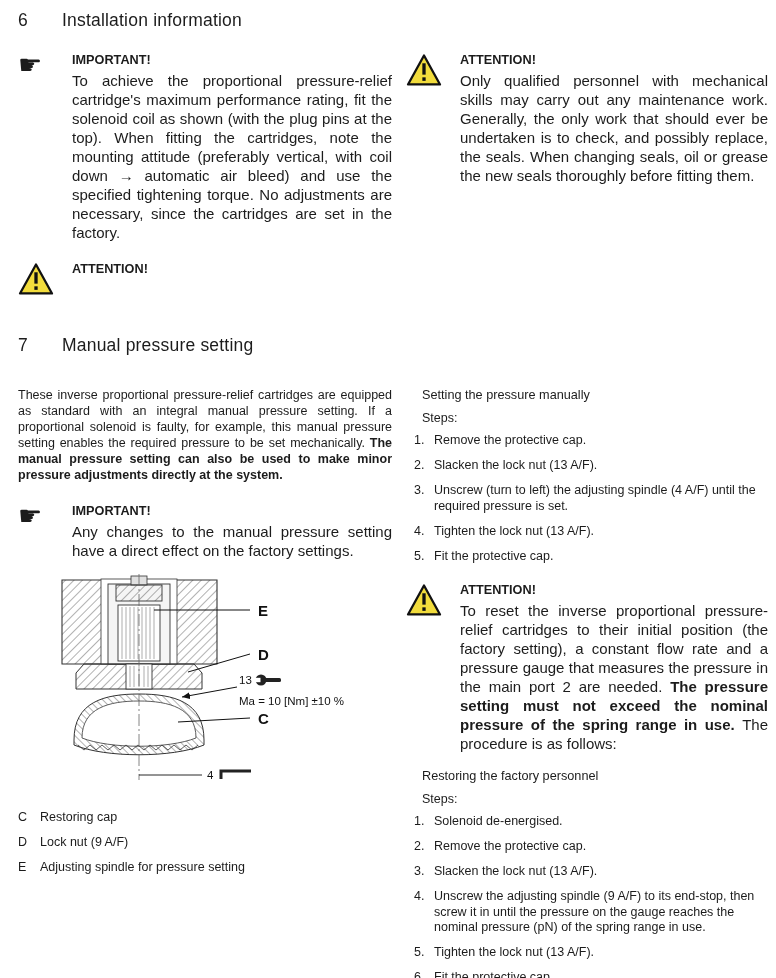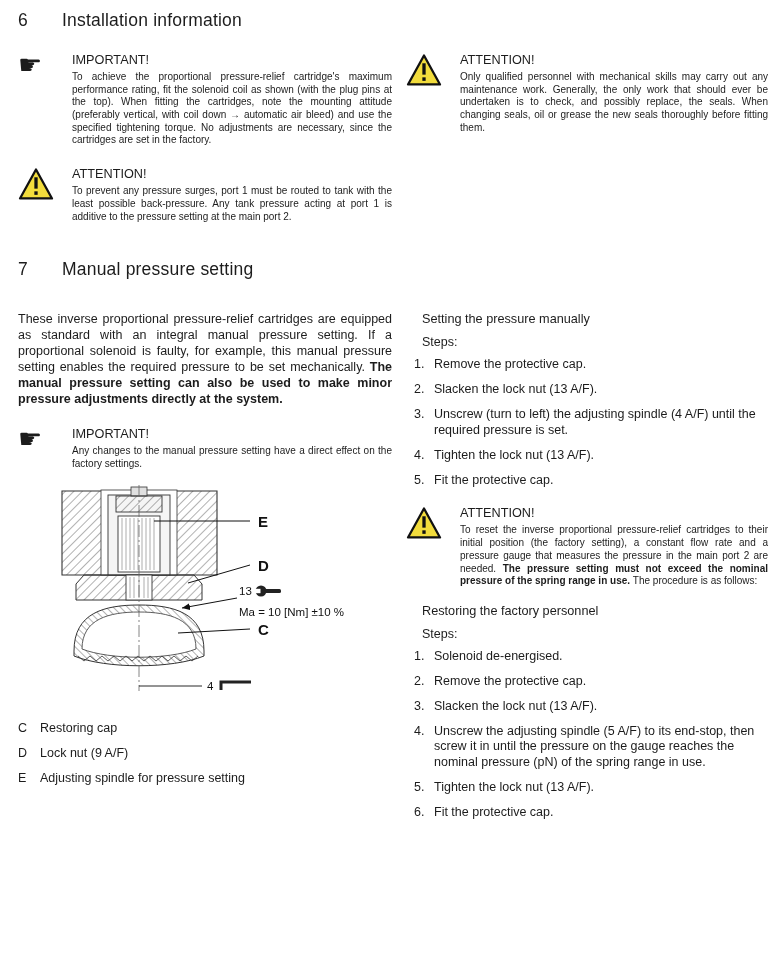--- a/index.html
+++ b/index.html
@@ -19,22 +19,22 @@
   .col-r { flex:1; min-width:0; }
 
   .body-text { font-size:12.5px; line-height:1.27; text-align:justify; margin:0; }
   .body-text b { font-weight:700; }
 
   .note { display:flex; align-items:flex-start; }
   .note.mt { margin-top:20px; }
   .icon-cell { width:54px; flex:none; padding-top:1px; }
   .manicule { font-size:27px; line-height:1; display:block; margin-top:-2px; }
   .note-body { flex:1; min-width:0; }
-  .note-label { font-weight:400; font-size:12.7px; margin:0 0 4px 0; }
-  .note-text { font-size:10px; line-height:1.27; text-align:justify; }
+  .note-label { font-weight:700; font-size:12.7px; margin:0 0 4px 0; }
+  .note-text { font-size:15px; line-height:1.27; text-align:justify; }
   .note-text b { font-weight:700; }
 
   .subhead { font-weight:400; font-size:12.7px; margin:0 0 9px 16px; }
   .steps-label { font-size:12.5px; margin:0 0 7px 16px; }
   ol.steps { list-style:none; counter-reset:step; margin:8px; padding:0; }
   ol.steps li {
     counter-increment:step; position:relative; padding-left:20px;
     font-size:12.5px; line-height:1.27; margin-bottom:9px; text-align:left;
   }
   ol.steps li::before { content:counter(step) "."; position:absolute; left:0; }
@@ -73,21 +73,20 @@
       <div class="note mt">
         <div class="icon-cell">
           <svg width="36" height="32" viewBox="0 0 34 31">
             <polygon points="17,1.5 32.5,29.5 1.5,29.5" stroke="#111" stroke-width="2.2" stroke-linejoin="round" fill="#F2DC3C"></polygon>
             <rect x="15.4" y="9" width="3.2" height="11" fill="#111"></rect>
             <rect x="15.4" y="22.6" width="3.2" height="3.4" fill="#111"></rect>
           </svg>
         </div>
         <div class="note-body">
           <div class="note-label">ATTENTION!</div>
-          <div class="note-text">To prevent any pressure surges, port 1 must be routed to tank with the least possible back-pressure. Any tank pressure acting at port 1 is additive to the pressure setting at the main port 2.</div>
         </div>
       </div>
     </div>
 
     <div class="col-r">
       <div class="note">
         <div class="icon-cell">
           <svg width="36" height="32" viewBox="0 0 34 31">
             <polygon points="17,1.5 32.5,29.5 1.5,29.5" stroke="#111" stroke-width="2.2" stroke-linejoin="round" fill="#F2DC3C"></polygon>
             <rect x="15.4" y="9" width="3.2" height="11" fill="#111"></rect>
@@ -238,21 +237,21 @@
         </div>
       </div>
 
       <div class="restore-block">
         <div class="subhead">Restoring the factory personnel</div>
         <div class="steps-label">Steps:</div>
         <ol class="steps">
           <li>Solenoid de-energised.</li>
           <li>Remove the protective cap.</li>
           <li>Slacken the lock nut (13 A/F).</li>
-          <li>Unscrew the adjusting spindle (5 A/F) to its end-stop, then screw it in until the pressure on the gauge reaches the nominal pressure (pN) of the spring range in use.</li>
+          <li>Unscrew the adjusting spindle (9 A/F) to its end-stop, then screw it in until the pressure on the gauge reaches the nominal pressure (pN) of the spring range in use.</li>
           <li>Tighten the lock nut (13 A/F).</li>
           <li>Fit the protective cap.</li>
         </ol>
       </div>
     </div>
   </div>
 
 </div>
 
 </body></html>

